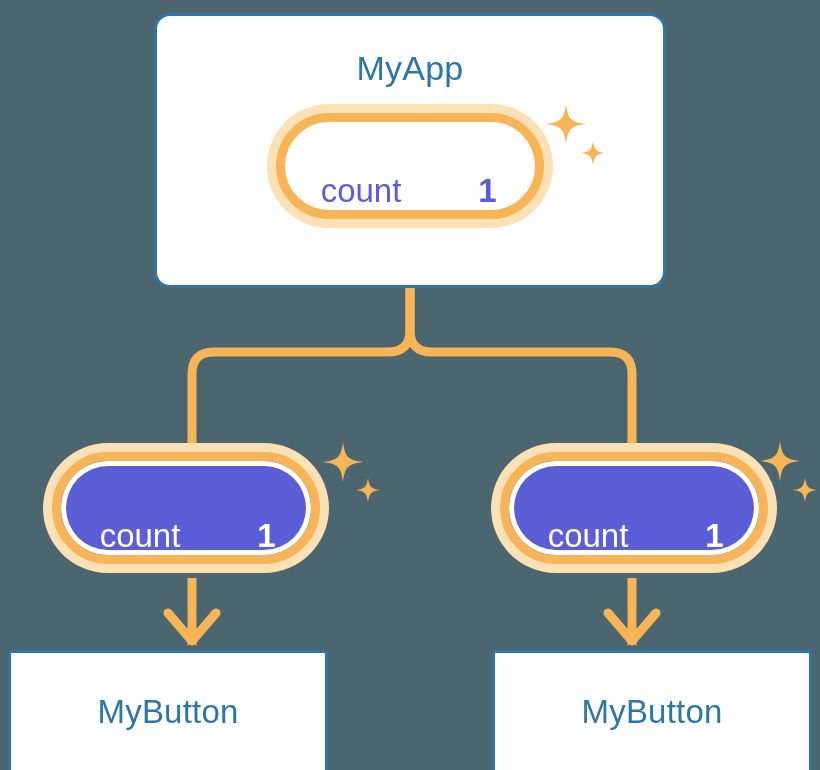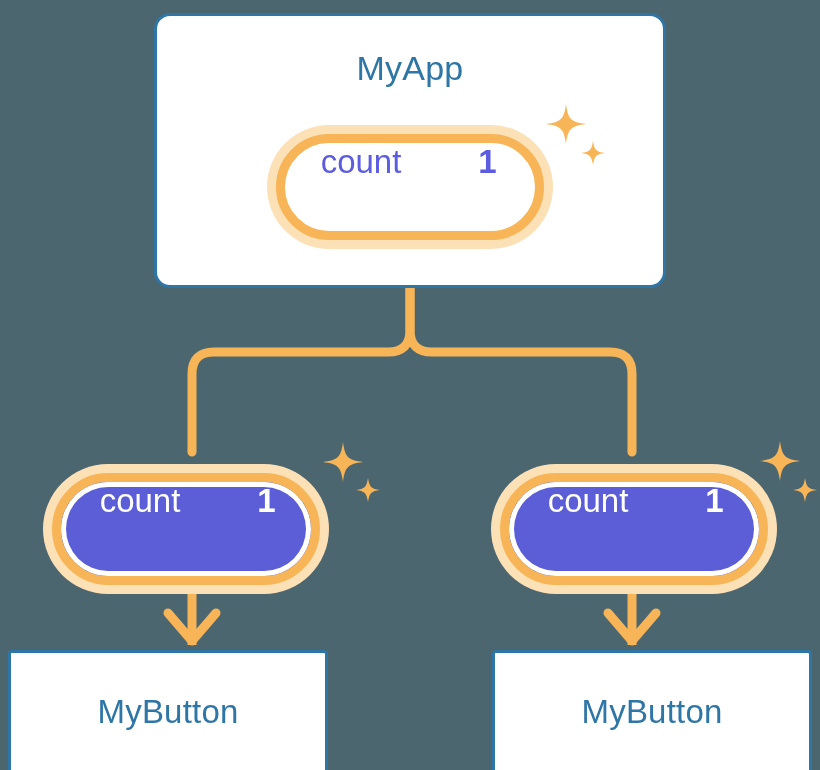--- a/index.html
+++ b/index.html
@@ -85,26 +85,25 @@
 
   
   .pill-wrap {
     position: absolute;
     z-index: 3;
   }
   .pill {
     position: relative;
     box-sizing: border-box;
     display: flex;
-    align-items: flex-start;
+    align-items: flex-end;
     border-radius: 999px;
     
     border: 9px solid #f8b557;
     box-shadow: 0 0 0 9px #fce0b6;
-    margin-top: 21px;
   }
   .pill-light {
     background: #ffffff;
   }
   .pill-light .pill-key,
   .pill-light .pill-val {
     color: #5b5ce0;
   }
   .pill-light .pill-divider {
     background: #f8b557;

